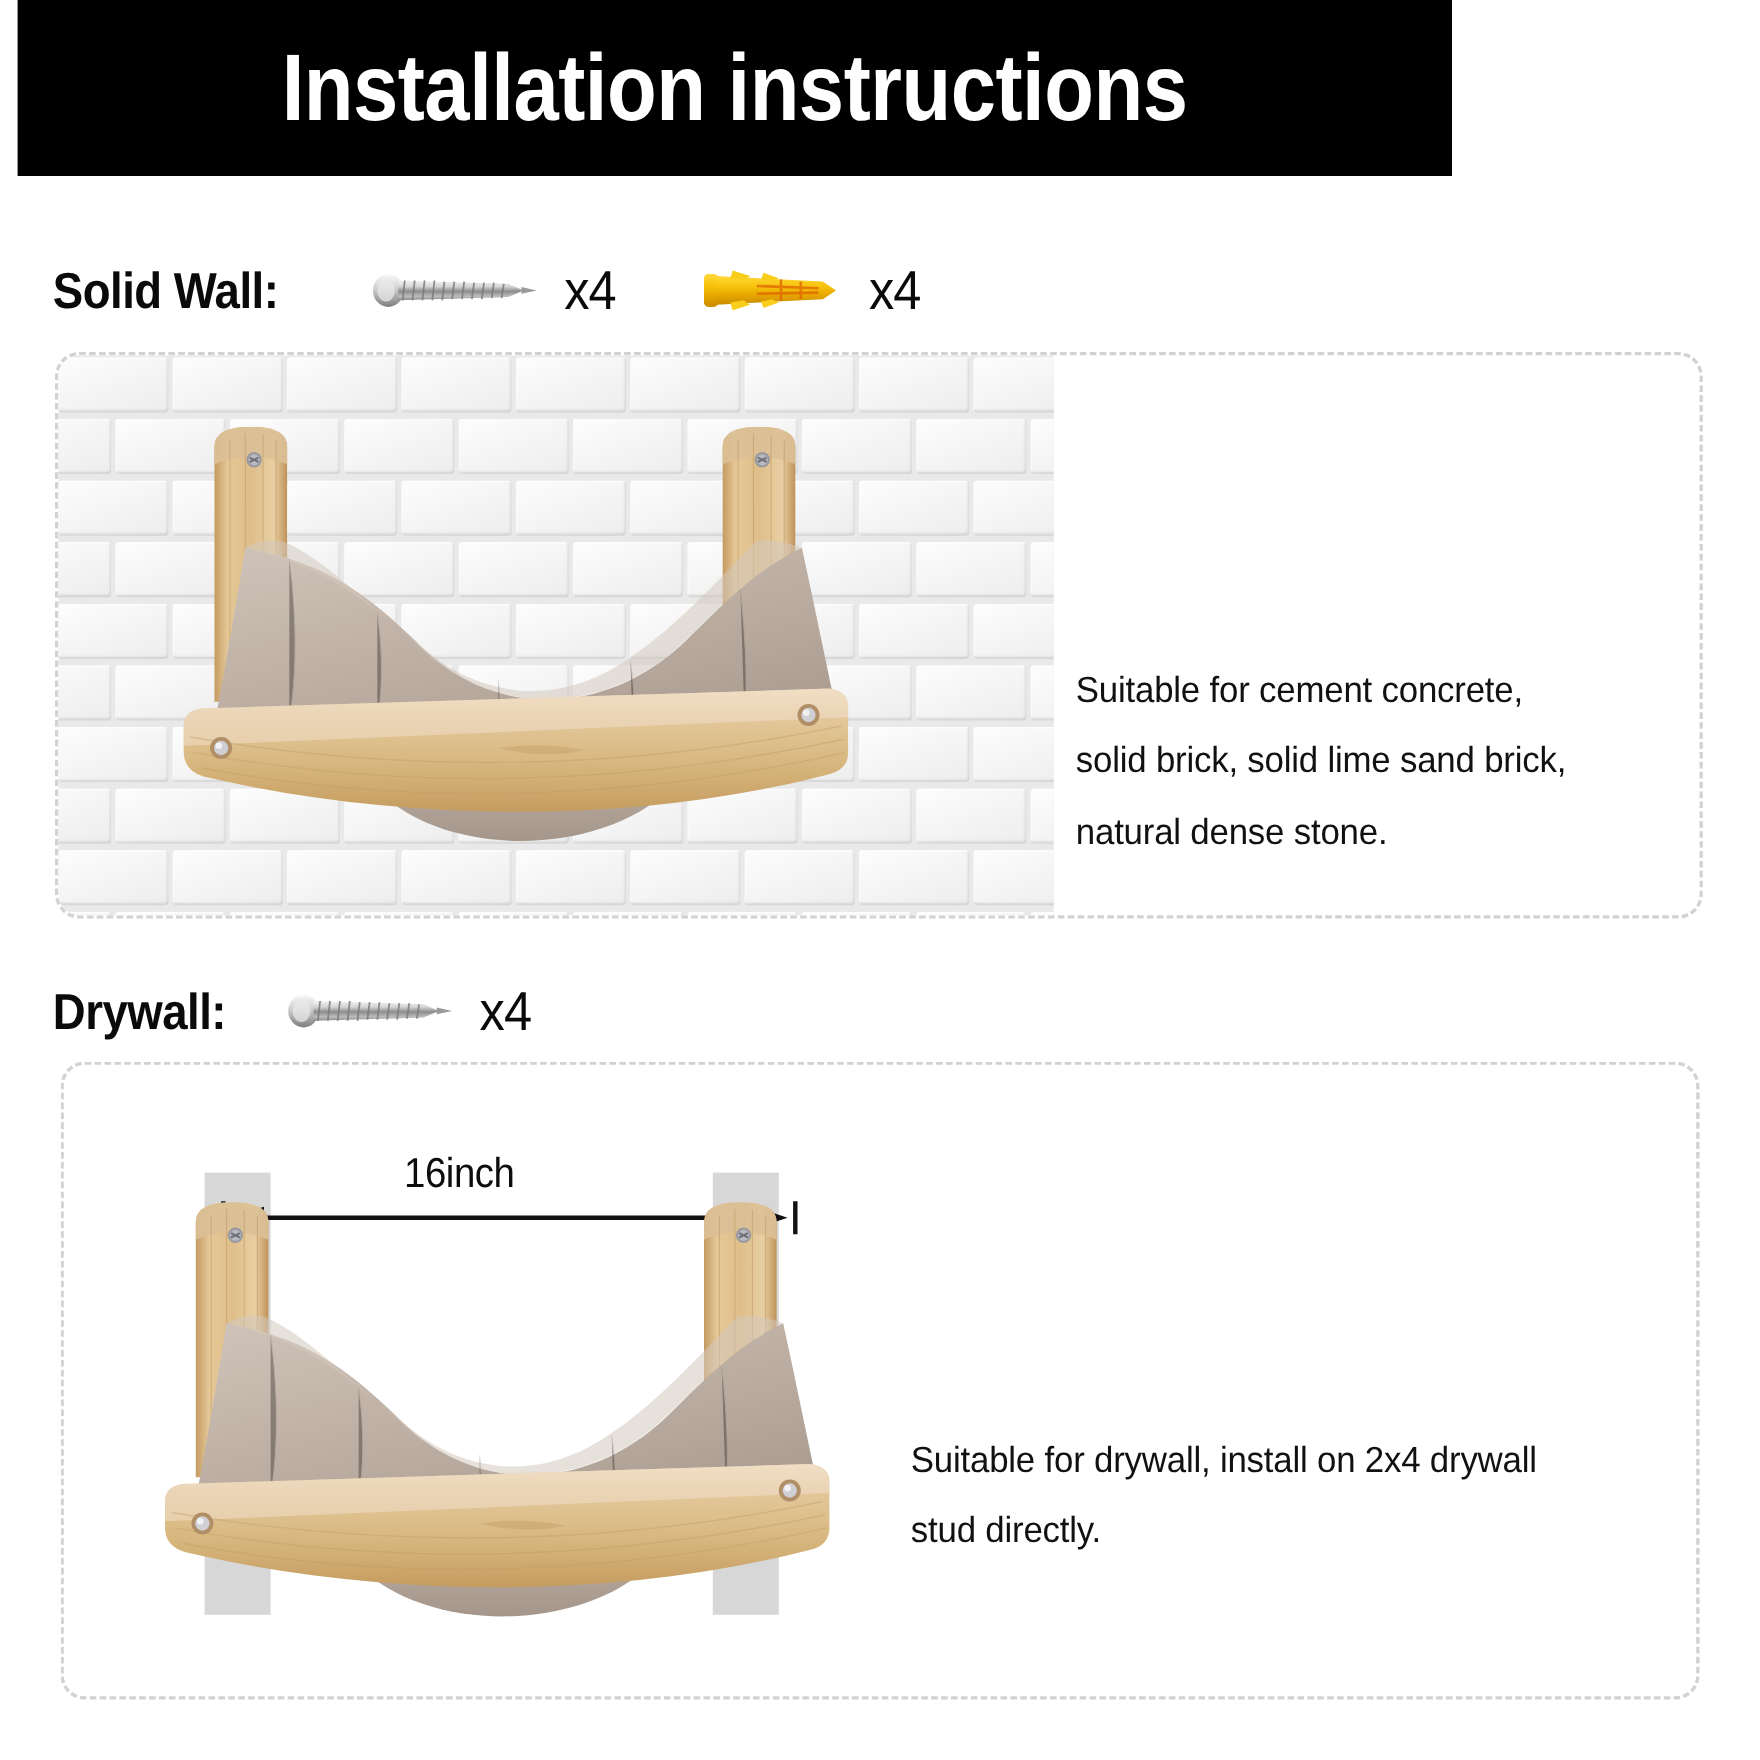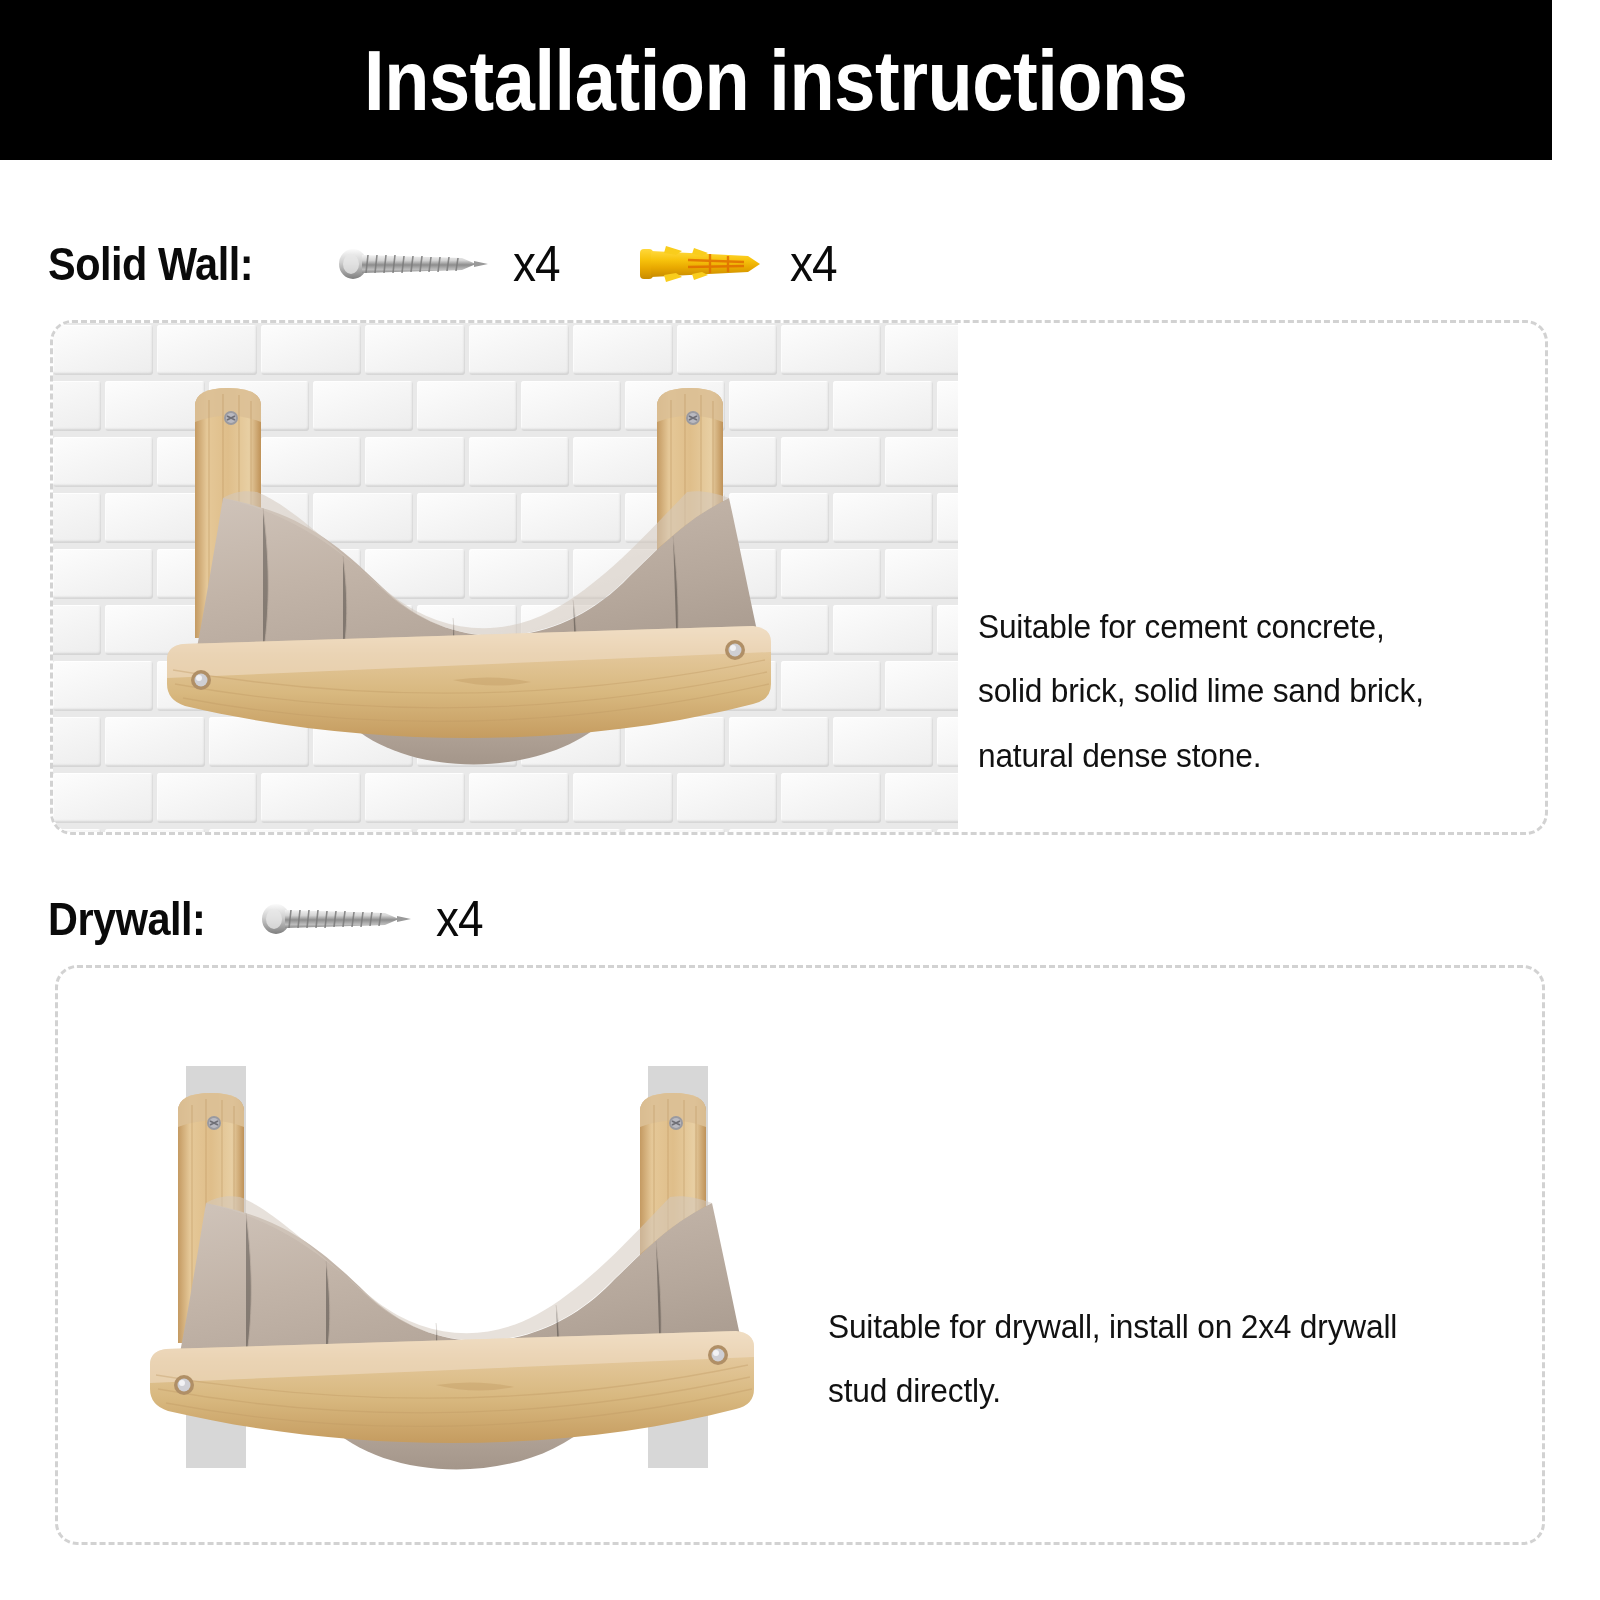--- a/index.html
+++ b/index.html
@@ -15,22 +15,22 @@
   #page {
     position: relative;
     width: 1600px;
     height: 1600px;
     background: #ffffff;
   }
 
   
   #title-bar {
     position: absolute;
-    left: 0; top: 0;
-    width: 1552px;
+    left: 16px; top: 0;
+    width: 1304px;
     height: 160px;
     background: #000000;
     display: flex;
     align-items: center;
     justify-content: center;
   }
   #title-text {
     color: #ffffff;
     font-size: 86px;
     font-weight: 700;
@@ -486,20 +486,30 @@
 
     <span style="display:inline-block; width:22px;"></span>
     <span class="count-label">x4</span>
   </div>
 
   <div class="panel" style="left:55px; top:965px; width:1490px; height:580px;">
 
     <div class="stud-band" style="left:128px; top:98px; width:60px; height:402px;"></div>
     <div class="stud-band" style="left:590px; top:98px; width:60px; height:402px;"></div>
 
+    <div id="dim-group" style="left:130px; top:90px;">
+      <svg width="550" height="80" viewBox="0 0 550 80">
+        <line x1="15" y1="34" x2="15" y2="64" stroke="#111" stroke-width="4"></line>
+        <line x1="535" y1="34" x2="535" y2="64" stroke="#111" stroke-width="4"></line>
+        <line x1="36" y1="49" x2="514" y2="49" stroke="#111" stroke-width="4"></line>
+        <path d="M22 49 L52 39 L52 59 Z" fill="#111"></path>
+        <path d="M528 49 L498 39 L498 59 Z" fill="#111"></path>
+      </svg>
+      <div class="dim-label" style="left:175px; top:-12px;">16inch</div>
+    </div>
 
     <div class="hammock" style="left:78px; top:125px;">
       <svg width="720" height="430" viewBox="0 0 720 430">
         <defs>
           <linearGradient id="wd3" x1="0" y1="0" x2="1" y2="0">
             <stop offset="0%" stop-color="#c49a62"></stop>
             <stop offset="18%" stop-color="#e5c898"></stop>
             <stop offset="50%" stop-color="#dfbe8a"></stop>
             <stop offset="82%" stop-color="#e8cfa3"></stop>
             <stop offset="100%" stop-color="#bf9258"></stop>

